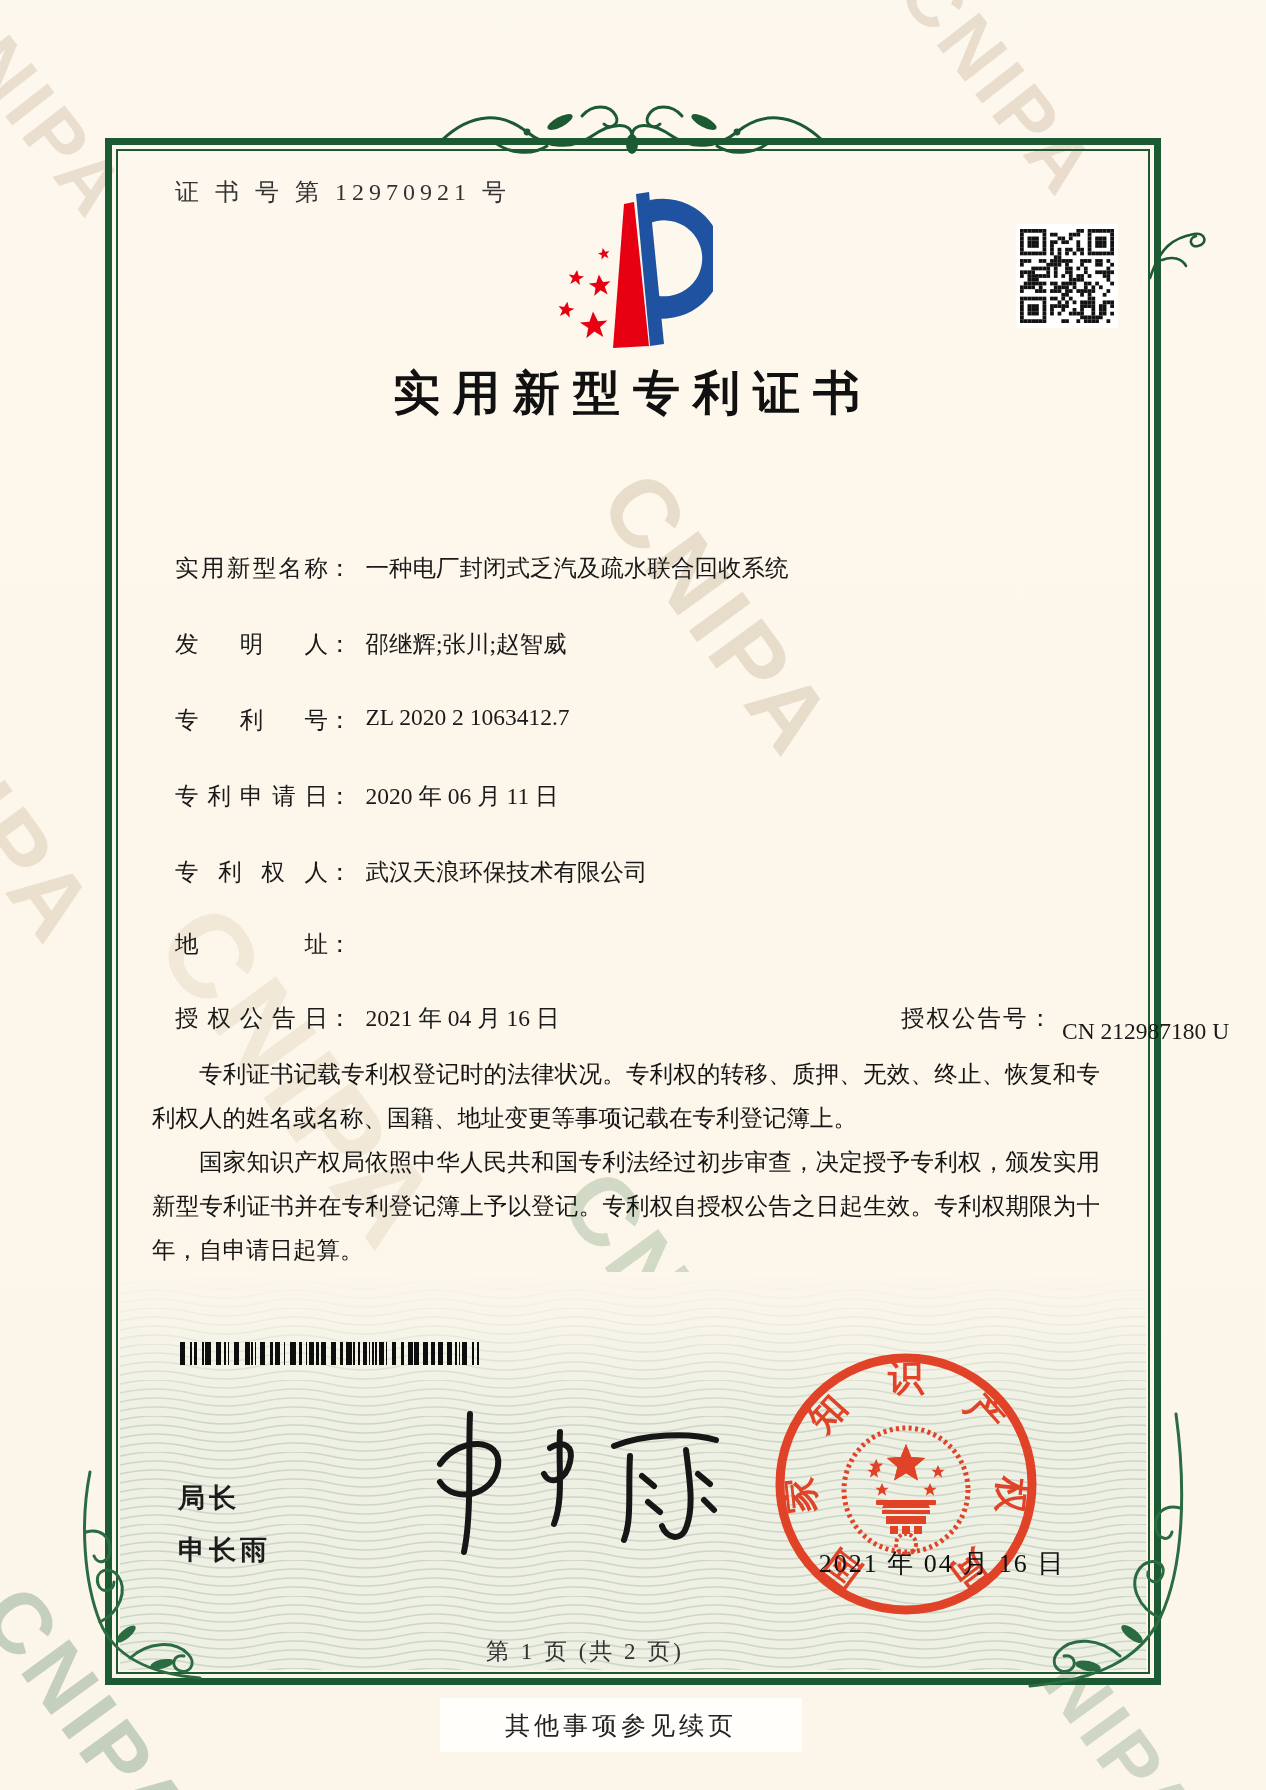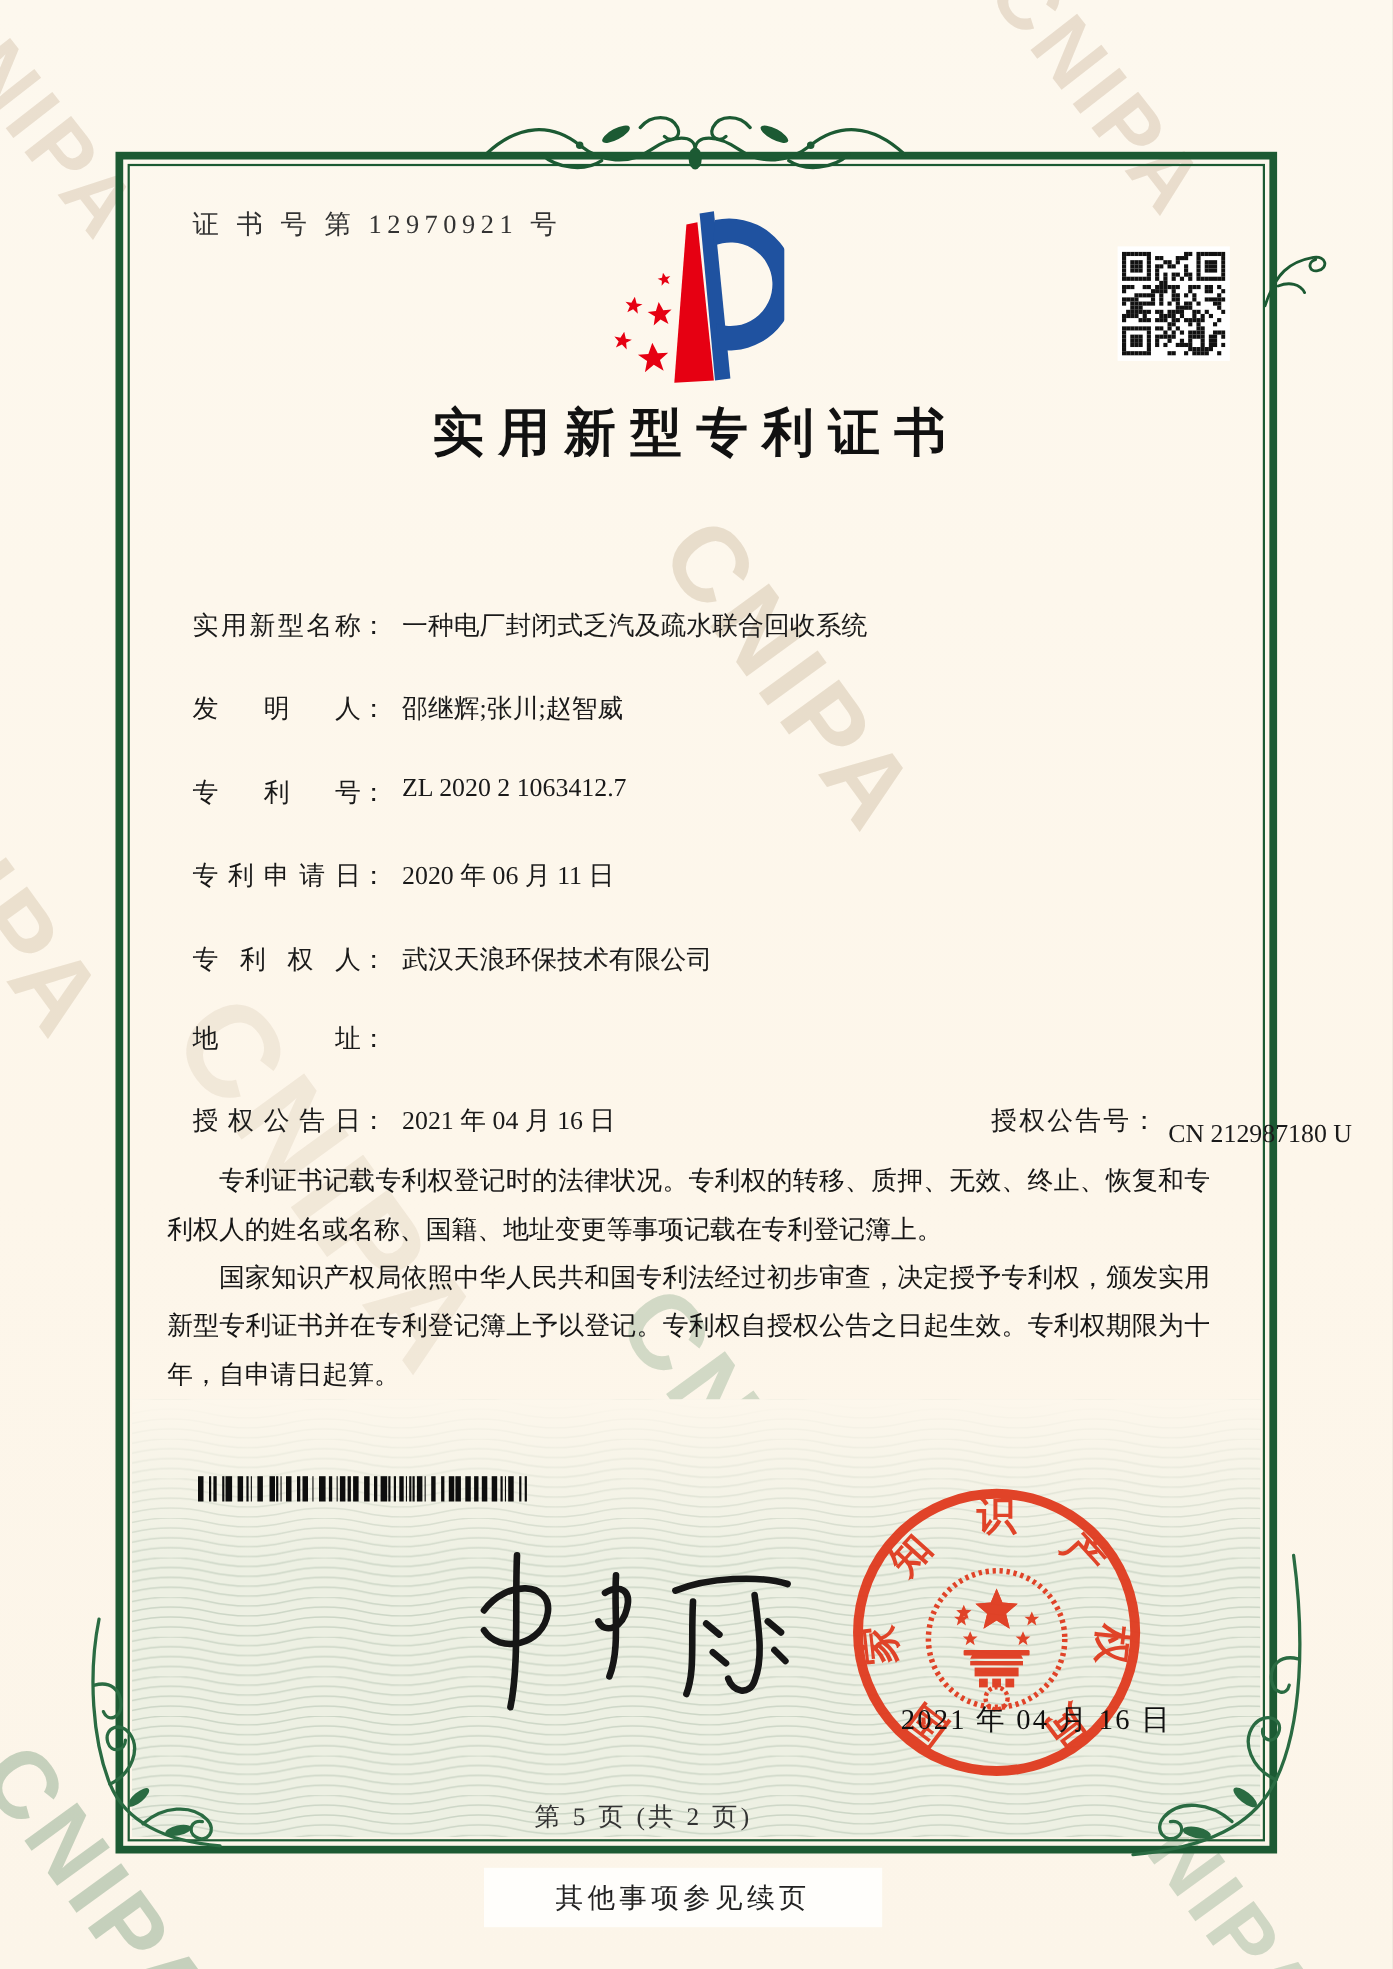--- a/index.html
+++ b/index.html
@@ -39,21 +39,21 @@
   .waves{
     position:absolute;left:8px;right:8px;bottom:8px;height:398px;overflow:hidden;
   }
   .waves svg{display:block;}
   .waves-fade{
     position:absolute;left:0;right:0;top:0;height:150px;
     background:linear-gradient(180deg,#fdf7ec 0%,rgba(253,247,236,0) 100%);
   }
   
   .cert-no{
-    position:absolute;left:175px;top:188px;font-size:24px;letter-spacing:5px;color:#333;text-align:center;
+    position:absolute;left:175px;top:176px;font-size:24px;letter-spacing:5px;color:#333;text-align:center;
   }
   .logo{position:absolute;left:548px;top:180px;width:165px;height:172px;}
   .qr{position:absolute;left:1016px;top:224px;width:102px;height:104px;background:#fff;padding:4px;box-sizing:border-box;}
   .title{
     position:absolute;left:0;width:1266px;top:362px;text-align:center;
     font-size:47px;font-weight:bold;letter-spacing:13px;color:#111;
   }
   
   .row{position:absolute;left:175px;font-size:23.5px;color:#1a1a1a;display:flex;align-items:flex-start;}
   .row .lab{display:inline-block;width:153px;text-align:justify;text-align-last:justify;}
@@ -655,20 +655,24 @@
       <i style="width:2px;background:#0d0d0d"></i>
       <i style="width:2px"></i>
       <i style="width:6px;background:#0d0d0d"></i>
       <i style="width:6px"></i>
       <i style="width:2px;background:#0d0d0d"></i>
       <i style="width:4px"></i>
       <i style="width:2px;background:#0d0d0d"></i>
       <i style="width:4px"></i>
     </div>
 
+  <div class="signer">
+    <div>局长</div>
+    <div>申长雨</div>
+  </div>
 
   <svg class="signature" viewBox="0 0 330 170">
     <g stroke="#161616" fill="none" stroke-width="6" stroke-linecap="round" stroke-linejoin="round">
       <path d="M22,62 C42,34 84,36 80,64 C76,94 36,102 22,80"></path>
       <path d="M52,12 C50,58 54,112 46,150"></path>
       <path d="M132,46 C146,38 156,44 152,60 C148,78 132,84 126,72"></path>
       <path d="M142,30 C140,64 146,96 136,122"></path>
       <path d="M196,44 C226,32 272,30 298,38"></path>
       <path d="M212,54 C210,90 214,118 206,138"></path>
       <path d="M268,48 C272,80 276,106 268,126 C263,140 248,136 244,124"></path>
@@ -715,19 +719,19 @@
             <rect x="144" y="178" width="8" height="8"></rect>
         </g>
 
         <circle cx="136" cy="196" r="10" fill="none" stroke-width="4" stroke-dasharray="3 2.6"></circle>
       </g>
     </g>
   </svg>
 
   <div class="seal-date">2021 年 04 月 16 日</div>
 
-  <div class="page-footer">第 5 页 (共 2 页)</div>
+  <div class="page-footer">第 1 页 (共 2 页)</div>
 
   <div class="cont-strip">
     <span>其他事项参见续页</span>
   </div>
 
 </div>
 
 </body></html>

